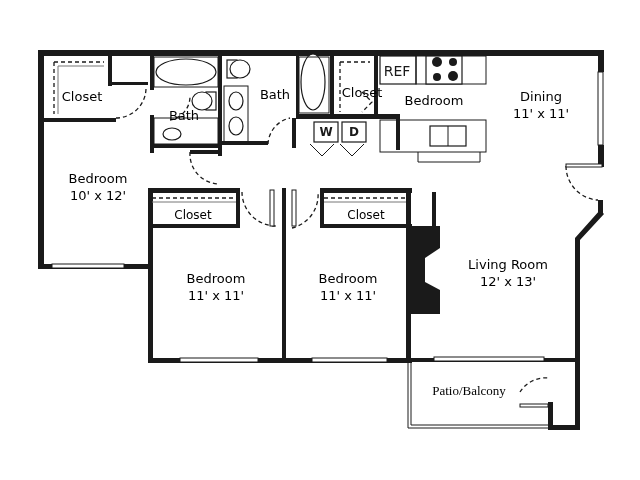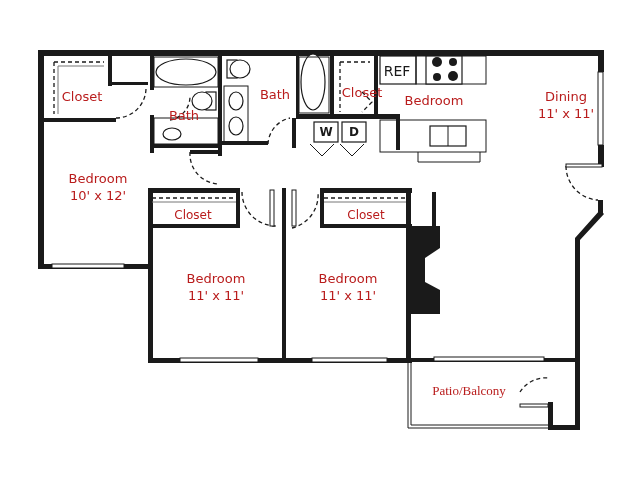--- a/index.html
+++ b/index.html
@@ -4,21 +4,21 @@
 <style>
   html,body{margin:0;padding:0;background:#ffffff;}
   body{width:640px;height:480px;overflow:hidden;position:relative;font-family:"DejaVu Sans","Liberation Sans",sans-serif;}
   #plan{position:absolute;left:0;top:0;width:640px;height:480px;}
   .wall{fill:#1a1a1a;}
   .thin{stroke:#1a1a1a;stroke-width:1;fill:none;}
   .gray{stroke:#777;stroke-width:1;fill:none;}
   .dash{stroke:#1a1a1a;stroke-width:1.3;fill:none;stroke-dasharray:4 3;}
   .win{fill:#fff;stroke:#1a1a1a;stroke-width:1;}
   .fix{fill:#fff;stroke:#1a1a1a;stroke-width:1.2;}
-  .lbl{position:absolute;color:#b91c1c;font-size:13px;line-height:17px;text-align:center;white-space:nowrap;transform:translateX(-50%);}
+  .lbl{position:absolute;color:#000000;font-size:13px;line-height:17px;text-align:center;white-space:nowrap;transform:translateX(-50%);}
   .lbl.sm{font-size:12px;}
   .lbl .d{display:block;}
   .tag{position:absolute;font-size:14px;color:#1a1a1a;transform:translateX(-50%);}
   .wd{position:absolute;font-size:12px;font-weight:bold;color:#1a1a1a;transform:translateX(-50%);}
 </style>
 </head>
 <body>
 
 <svg id="plan" viewBox="0 0 640 480" xmlns="http://www.w3.org/2000/svg">
 
@@ -139,37 +139,39 @@
 
   <rect class="fix" x="314" y="122" width="24" height="20"></rect>
   <rect class="fix" x="342" y="122" width="24" height="20"></rect>
 </svg>
 
 <div class="lbl" style="left:82px;top:88px;"><span>Closet</span></div>
 <div class="lbl" style="left:184px;top:107px;"><span>Bath</span></div>
 <div class="lbl" style="left:275px;top:86px;"><span>Bath</span></div>
 <div class="lbl" style="left:362px;top:84px;"><span>Closet</span></div>
 <div class="lbl" style="left:434px;top:92px;"><span>Bedroom</span></div>
-<div class="lbl" style="left:566px;top:88px;">
+<div class="lbl" style="left:541px;top:88px;">
     <span class="d">Dining</span>
     <span class="d">11' x 11'</span>
   </div>
 <div class="lbl" style="left:98px;top:170px;">
     <span class="d">Bedroom</span>
     <span class="d">10' x 12'</span>
   </div>
 <div class="lbl sm" style="left:193px;top:207px;"><span>Closet</span></div>
 <div class="lbl sm" style="left:366px;top:207px;"><span>Closet</span></div>
 <div class="lbl" style="left:216px;top:270px;">
     <span class="d">Bedroom</span>
     <span class="d">11' x 11'</span>
   </div>
 <div class="lbl" style="left:348px;top:270px;">
     <span class="d">Bedroom</span>
     <span class="d">11' x 11'</span>
   </div>
 <div class="lbl" style="left:508px;top:256px;">
+    <span class="d">Living Room</span>
+    <span class="d">12' x 13'</span>
   </div>
 <div class="lbl" style="left:469px;top:382px;font-family:Liberation Serif, serif;"><span>Patio/Balcony</span></div>
 
 <div class="tag" style="left:397px;top:63px;">REF</div>
 <div class="wd" style="left:326px;top:125px;">W</div>
 <div class="wd" style="left:354px;top:125px;">D</div>
 
 </body></html>

